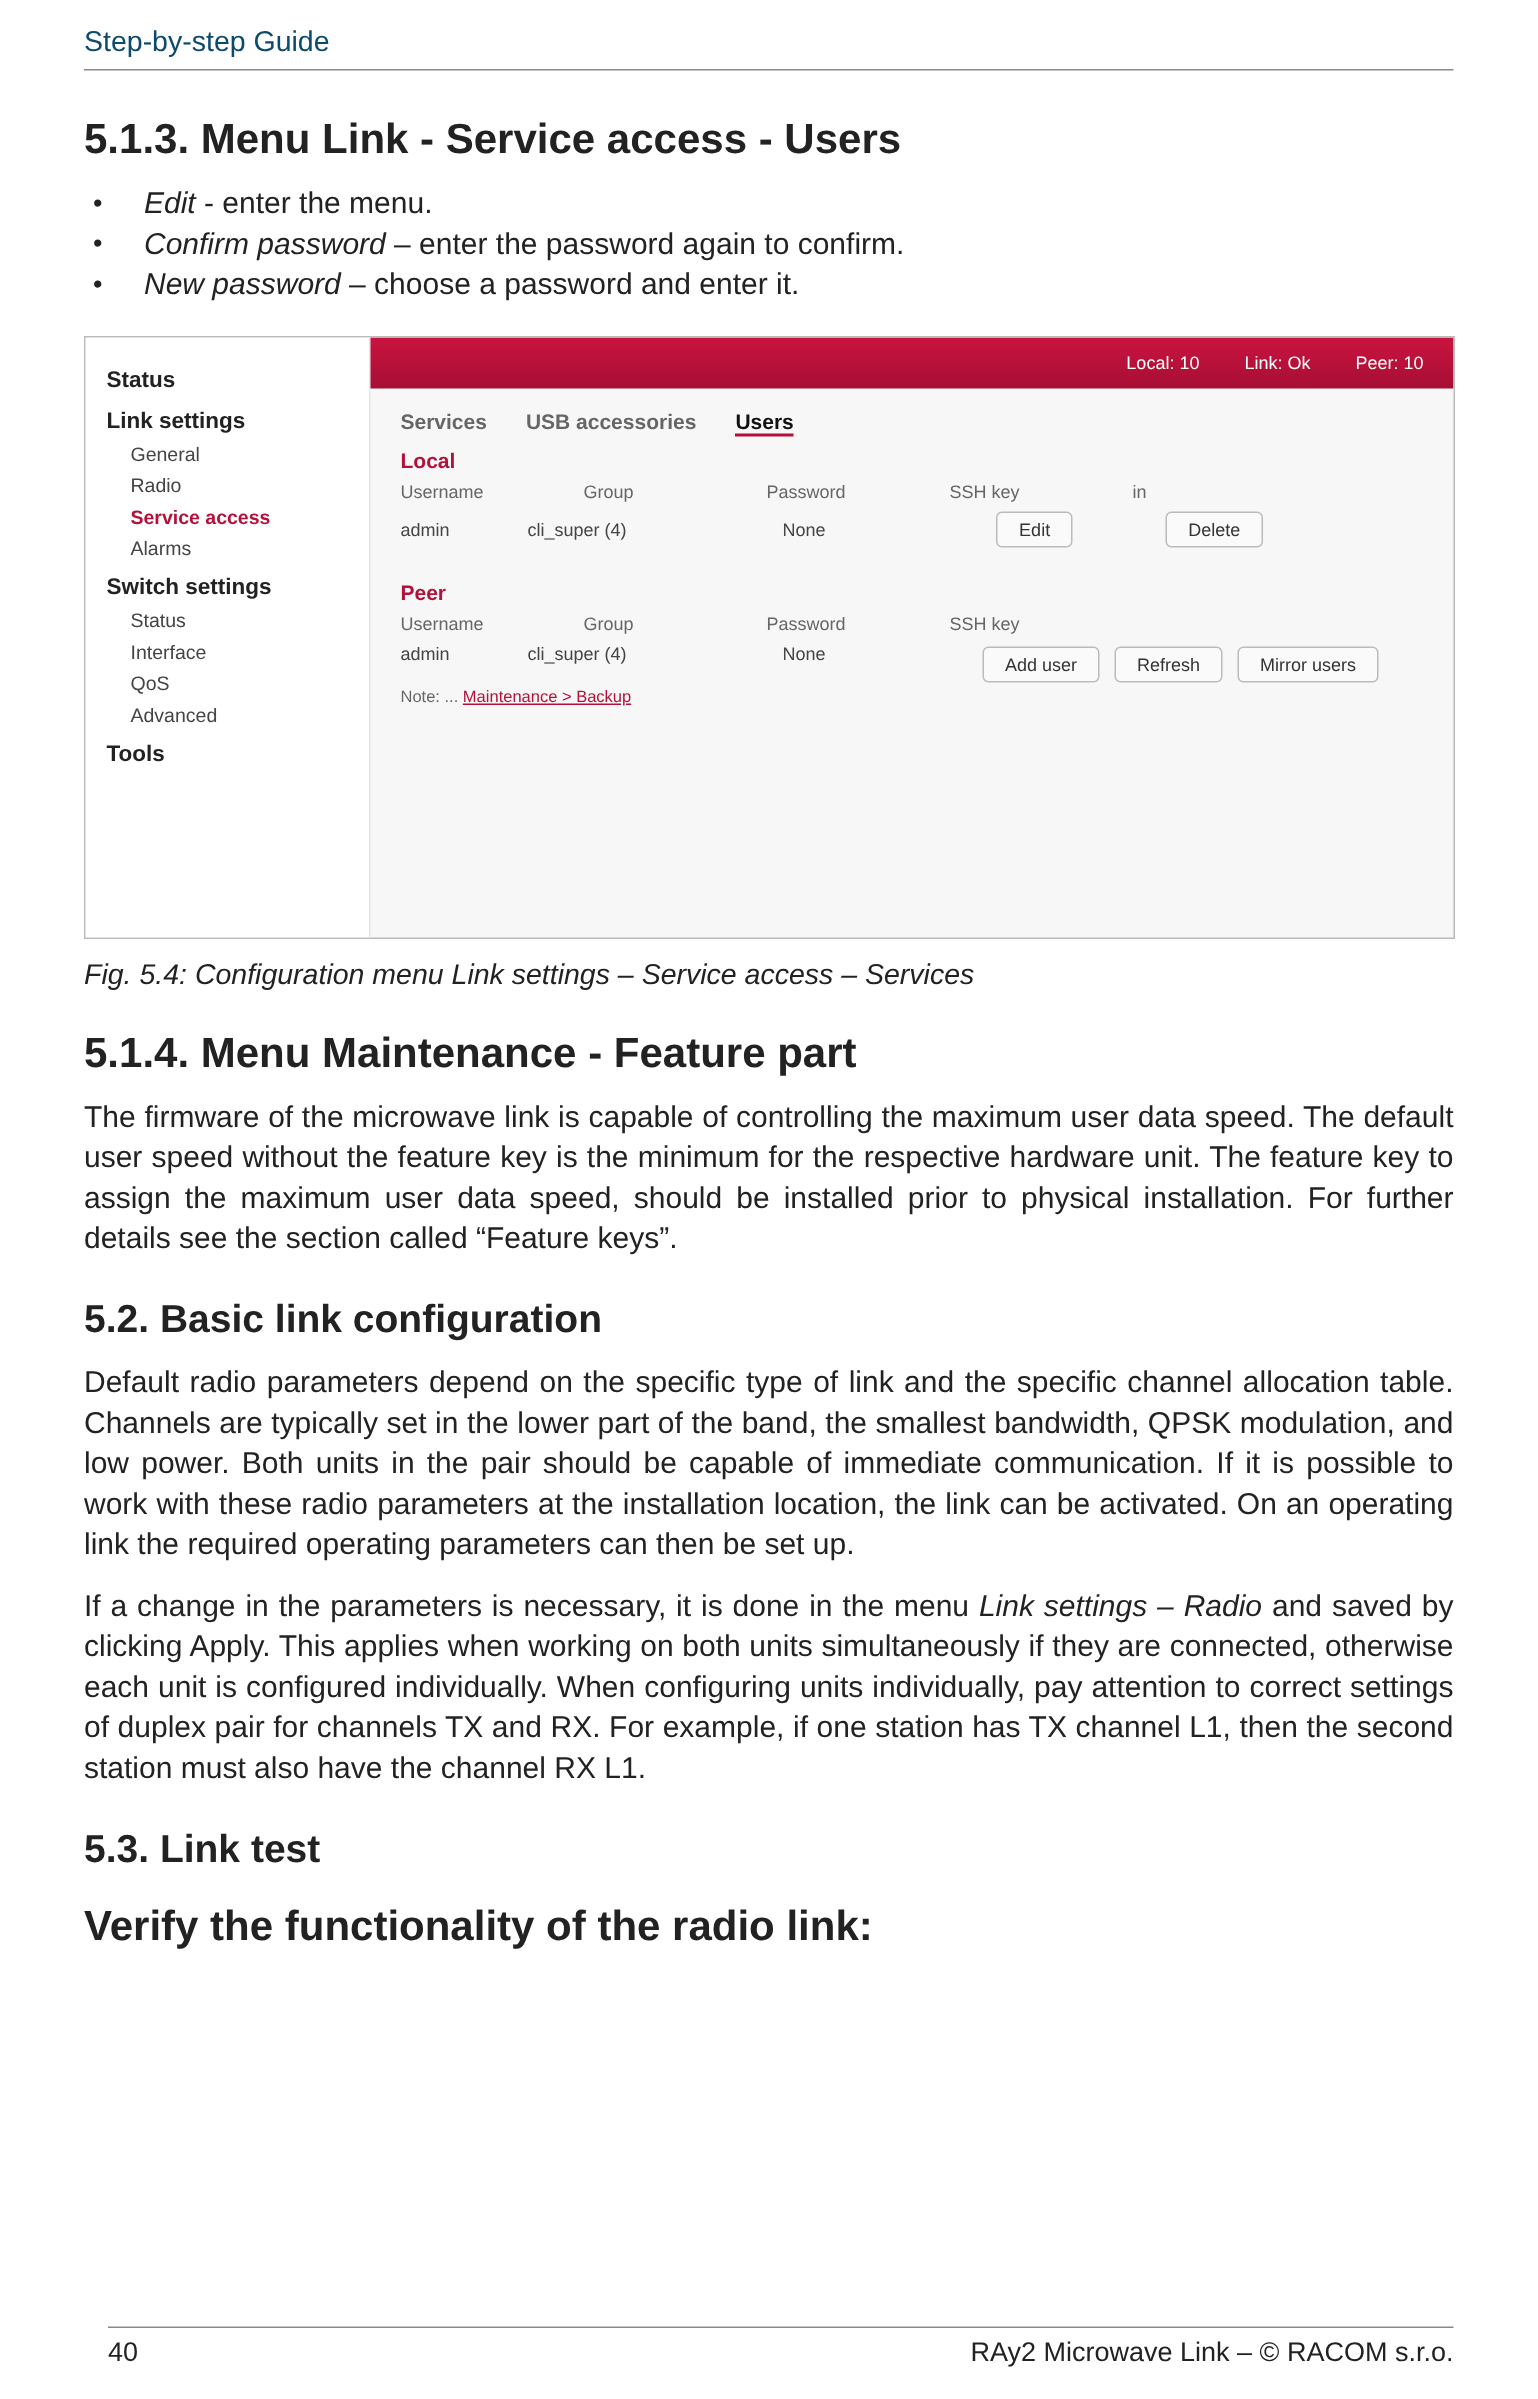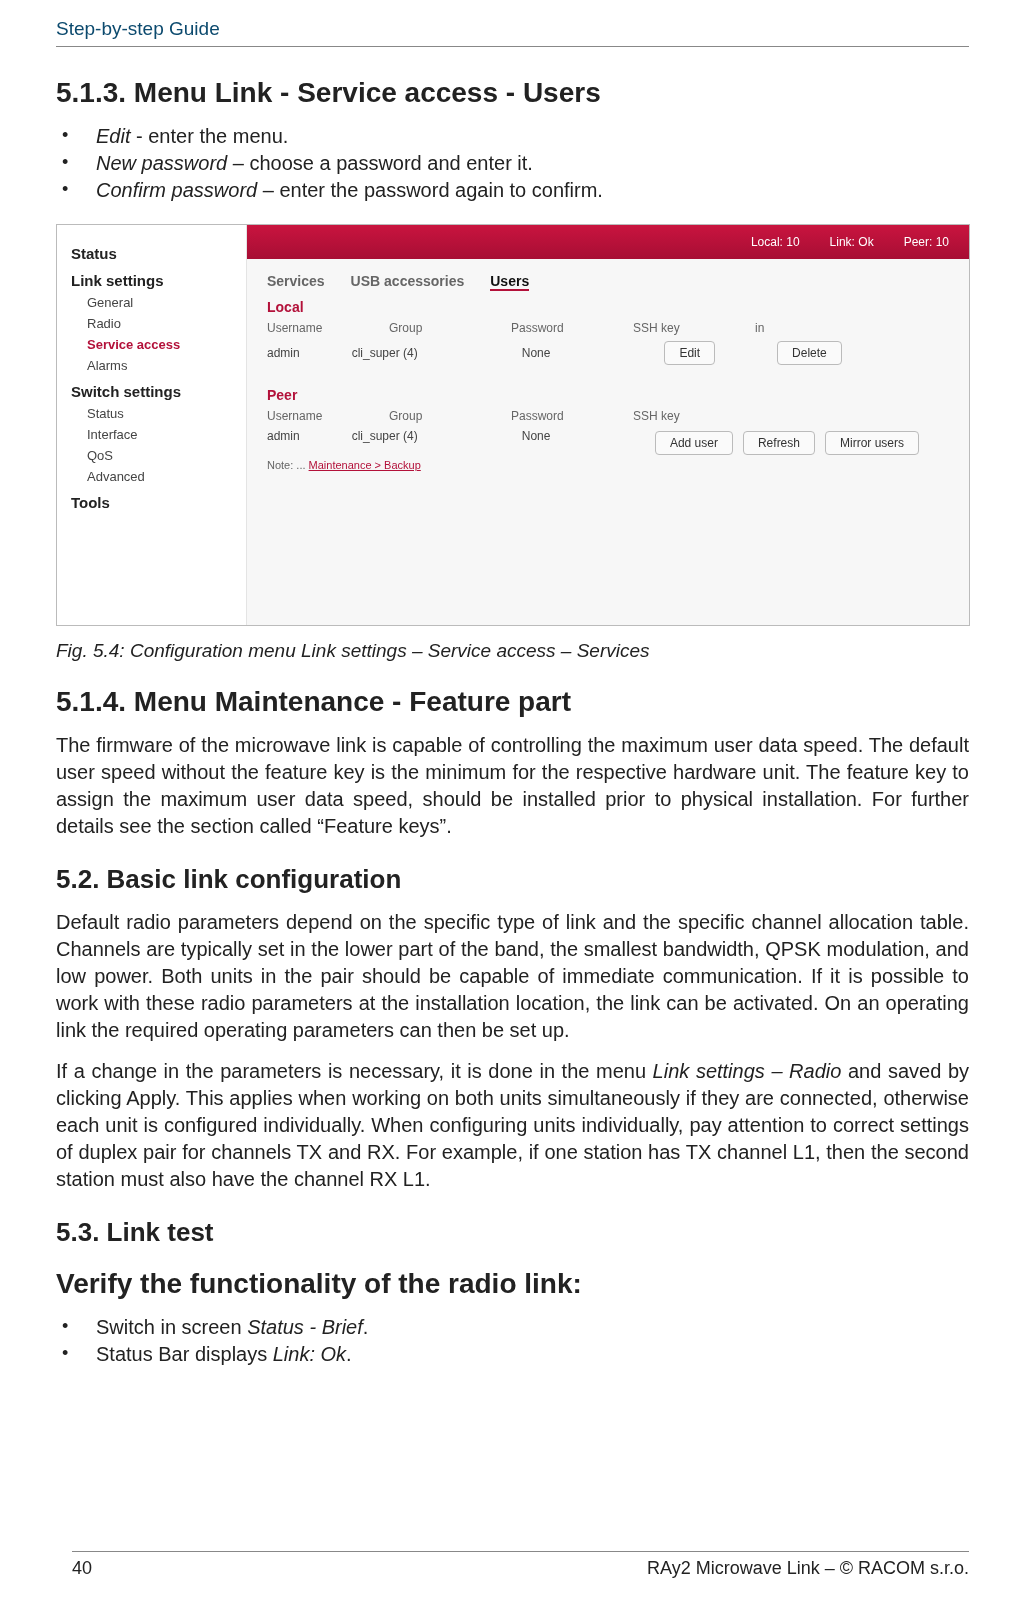--- a/index.html
+++ b/index.html
@@ -142,22 +142,22 @@
 <body>
 
 <div class="page">
 
   <div class="running-head">Step-by-step Guide</div>
 
   <h3 class="section">5.1.3. Menu Link - Service access - Users</h3>
 
   <ul class="b" id="list513">
       <li><span class="italic">Edit</span> - enter the menu.</li>
+      <li><span class="italic">Confirm password</span> – enter the password again to confirm.</li>
       <li><span class="italic">New password</span> – choose a password and enter it.</li>
-      <li><span class="italic">Confirm password</span> – enter the password again to confirm.</li>
     </ul>
 
   <div class="shot">
     <div class="sidebar" id="shot-sidebar">
         <div class="l0">Status</div>
         <div class="l0">Link settings</div>
         <div class="l1">General</div>
         <div class="l1">Radio</div>
         <div class="l1 active">Service access</div>
         <div class="l1">Alarms</div>
@@ -229,23 +229,19 @@
   <h2 class="chapter">5.2. Basic link configuration</h2>
   <p class="body">Default radio parameters depend on the specific type of link and the specific channel allocation table. Channels are typically set in the lower part of the band, the smallest bandwidth, QPSK modulation, and low power. Both units in the pair should be capable of immediate communication. If it is possible to work with these radio parameters at the installation location, the link can be activated. On an operating link the required operating parameters can then be set up.</p>
   <p class="body">
     <span>If a change in the parameters is necessary, it is done in the menu </span><span class="italic">Link settings – Radio</span><span> and saved by clicking Apply. This applies when working on both units simultaneously if they are connected, otherwise each unit is configured individually. When configuring units individually, pay attention to correct settings of duplex pair for channels TX and RX. For example, if one station has TX channel L1, then the second station must also have the channel RX L1.</span>
   </p>
 
   <h2 class="chapter">5.3. Link test</h2>
 
   <h3 class="section" style="margin-top:20px;">Verify the functionality of the radio link:</h3>
 
-  <ul class="b" id="list53">
-      <li>Switch in screen <span class="italic">Status - Brief</span>.</li>
-      <li>Status Bar displays <span class="italic">Link: Ok</span>.</li>
-    </ul>
 
 </div>
 
 <div class="footer">
   <span>40</span>
   <span>RAy2 Microwave Link – © RACOM s.r.o.</span>
 </div>
 
 </body></html>

